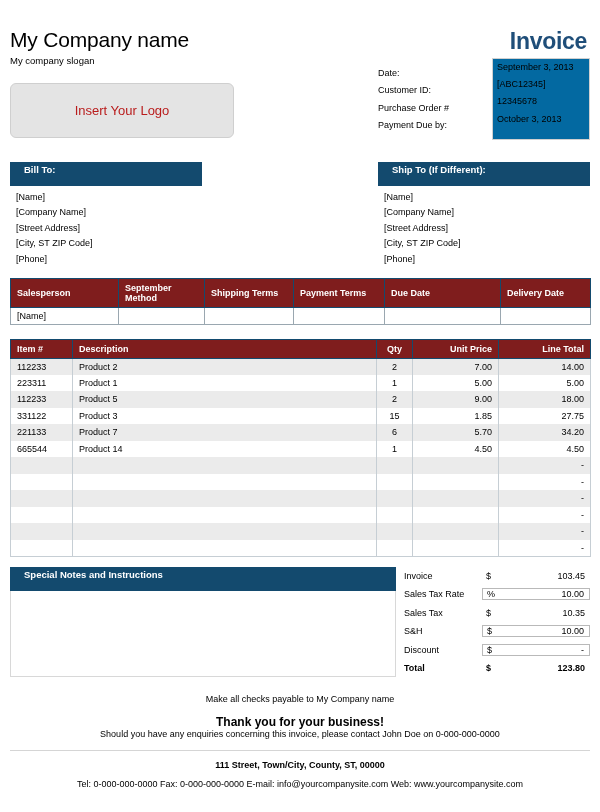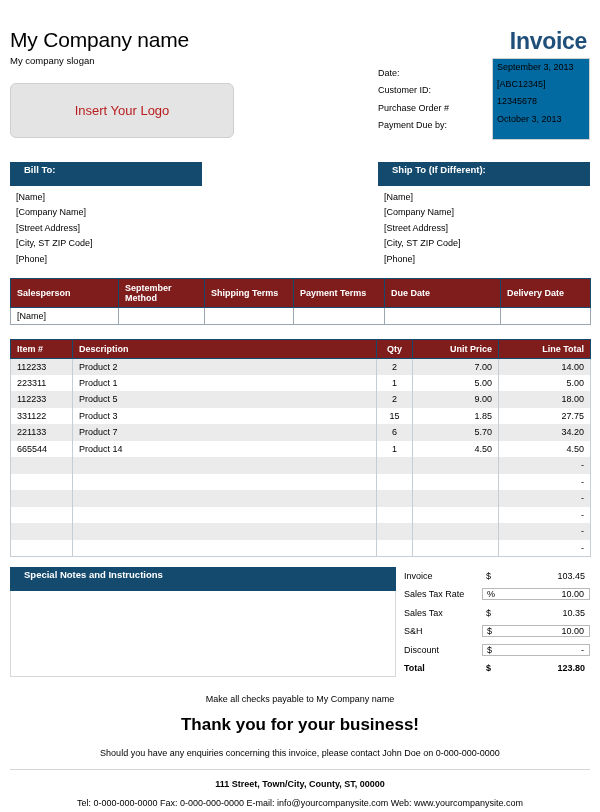--- a/index.html
+++ b/index.html
@@ -82,21 +82,21 @@
   .tot-val { flex: 1; text-align: right; padding-right: 5px; }
   .tot-row.boxed .tot-cur,
   .tot-row.boxed .tot-val { border-top: 1px solid #b9b9b9; border-bottom: 1px solid #b9b9b9; }
   .tot-row.boxed .tot-cur { border-left: 1px solid #b9b9b9; }
   .tot-row.boxed .tot-val { border-right: 1px solid #b9b9b9; }
   .tot-row.grand { font-weight: bold; }
 
   
   .footer { text-align: center; margin-top: 16px; }
   .f-line { font-size: 9px; margin-bottom: 11px; }
-  .f-thanks { font-size: 17px; font-weight: bold; margin-bottom: 13px; }
+  .f-thanks { font-size: 12px; font-weight: bold; }
   .f-rule { border-top: 1px solid #d5d5d5; margin: 0 0 9px 0; }
   .f-addr { font-size: 9px; font-weight: bold; margin-bottom: 9px; }
   .f-contact { font-size: 9px; }
 </style>
 </head>
 <body>
 
 <div class="page">
 
   <div class="header">

